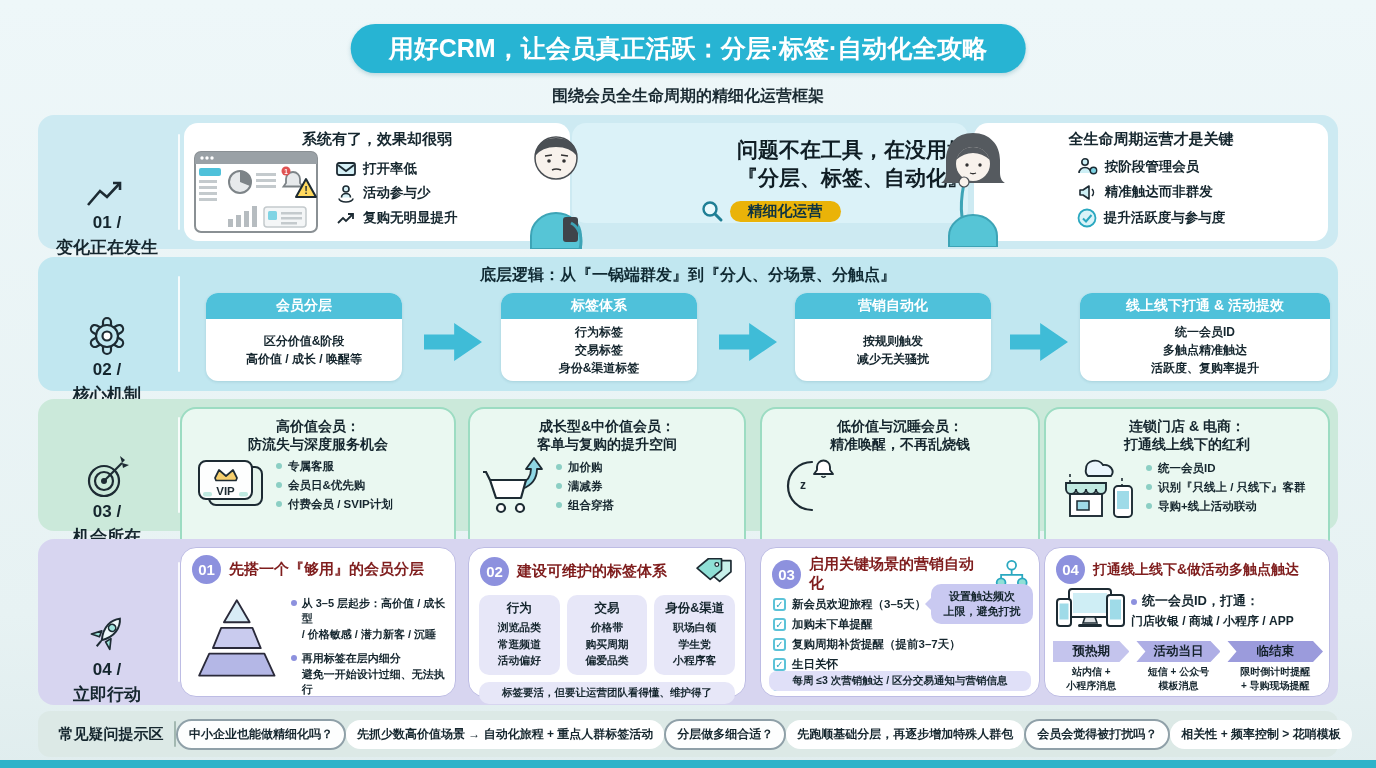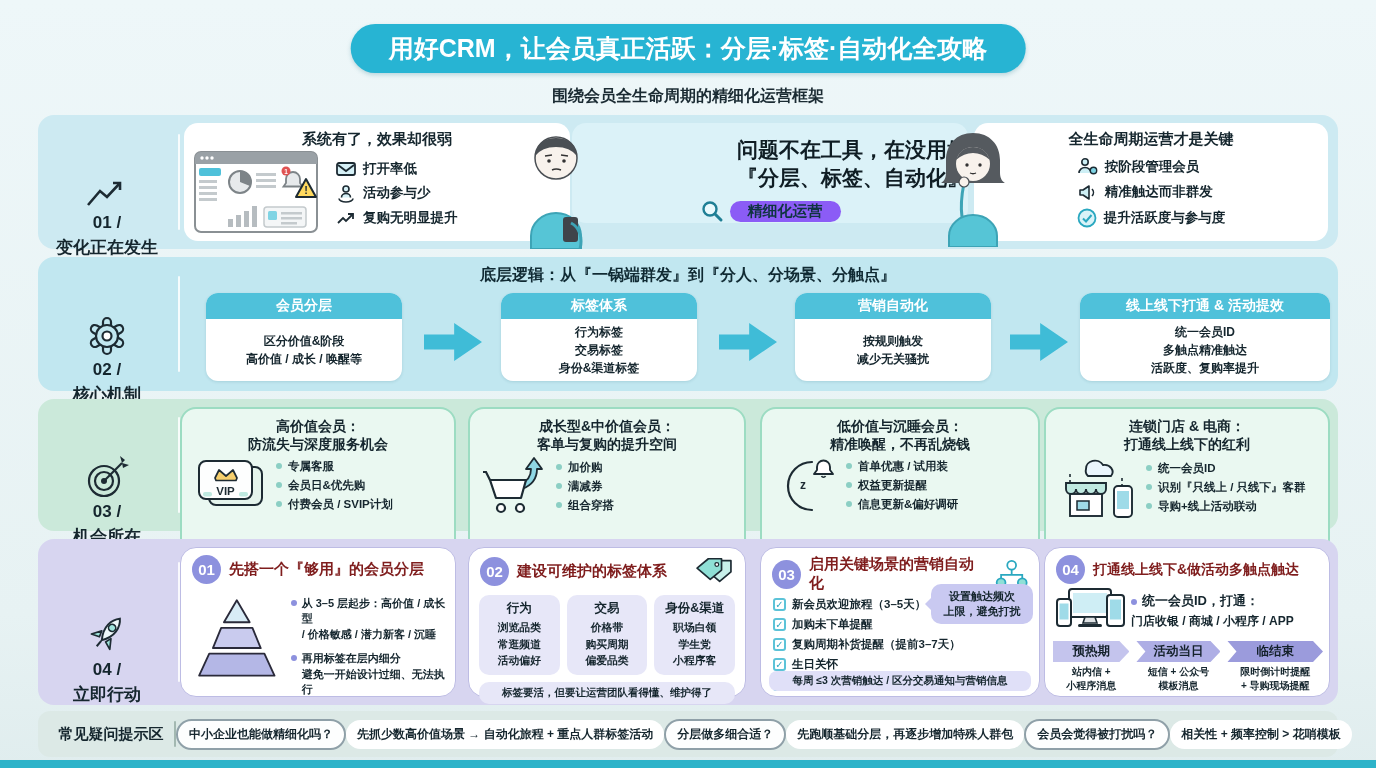--- a/index.html
+++ b/index.html
@@ -40,21 +40,21 @@
   .weak-body { display:flex; align-items:center; gap:10px; padding:2px 6px 0 10px; }
   .icon-list { list-style:none; display:flex; flex-direction:column; gap:6px; }
   .icon-list li { display:flex; align-items:center; gap:7px; font-weight:bold; font-size:13.5px; }
   .person { position:absolute; z-index:5; }
   .man { left:470px; top:10px; }
   .woman { left:886px; top:12px; }
   .card-core { left:534px; top:8px; width:396px; height:100px; background:#dbf2f8; text-align:right; }
   .core-line { font-weight:bold; font-size:21px; line-height:1.32; color:#0f1d24; }
   .core-line:first-child { margin-top:13px; }
   .badge-row { display:flex; align-items:center; justify-content:center; gap:6px; margin-top:8px; }
-  .badge-pill { background:#8b5cf6; color:#0f3440; font-weight:bold; font-size:15px;
+  .badge-pill { background:#eab308; color:#0f3440; font-weight:bold; font-size:15px;
     padding:1px 18px; border-radius:17px; }
   .card-key { left:936px; top:8px; width:354px; height:118px; background:#fff; }
   .card-key .icon-list { width:fit-content; margin:8px auto 0; gap:7px; }
   
   .headline { position:absolute; left:0; right:0; top:8px; text-align:center;
     font-weight:bold; font-size:16px; color:#102a33; }
   .fbox { position:absolute; top:36px; height:88px; background:#fff; border-radius:12px;
     overflow:hidden; box-shadow:0 1px 3px rgba(20,90,110,.15); }
   .fbox .fhead { background:#4fc1da; color:#fff; font-weight:bold; font-size:14px;
     text-align:center; padding:4px 2px; }
@@ -411,34 +411,20 @@
       <span class="opp-icon">
         <svg width="64" height="58" viewBox="0 0 64 58">
           <path d="M38 6 a24 24 0 1 0 0 48 a19 19 0 1 1 0 -48 z" fill="#b9e6e0" stroke="#1d2b33" stroke-width="2.2" stroke-linejoin="round"></path>
           <text x="26" y="33" font-size="12" font-weight="bold" fill="#1d2b33">z</text>
           <g transform="translate(40,2)">
             <path d="M3 12 v-3 a6.5 6.5 0 0 1 13 0 v3 l3 4 H0 z" fill="#fff" stroke="#1d2b33" stroke-width="1.9" stroke-linejoin="round"></path>
             <path d="M7.5 18 a2.2 2.2 0 0 0 4 0" fill="none" stroke="#1d2b33" stroke-width="1.6"></path>
           </g>
         </svg>
       </span>
-      <ul class="blist">
-        <li>
-            <span class="dot"></span>
-            <span>首单优惠 / 试用装</span>
-          </li>
-        <li>
-            <span class="dot"></span>
-            <span>权益更新提醒</span>
-          </li>
-        <li>
-            <span class="dot"></span>
-            <span>信息更新&amp;偏好调研</span>
-          </li>
-      </ul>
     </div>
   </div>
 
   <div class="opp-card oc4">
     <div class="opp-title">
       <div>连锁门店 &amp; 电商：</div>
       <div>打通线上线下的红利</div>
     </div>
     <div class="opp-body">
       <span class="opp-icon">

